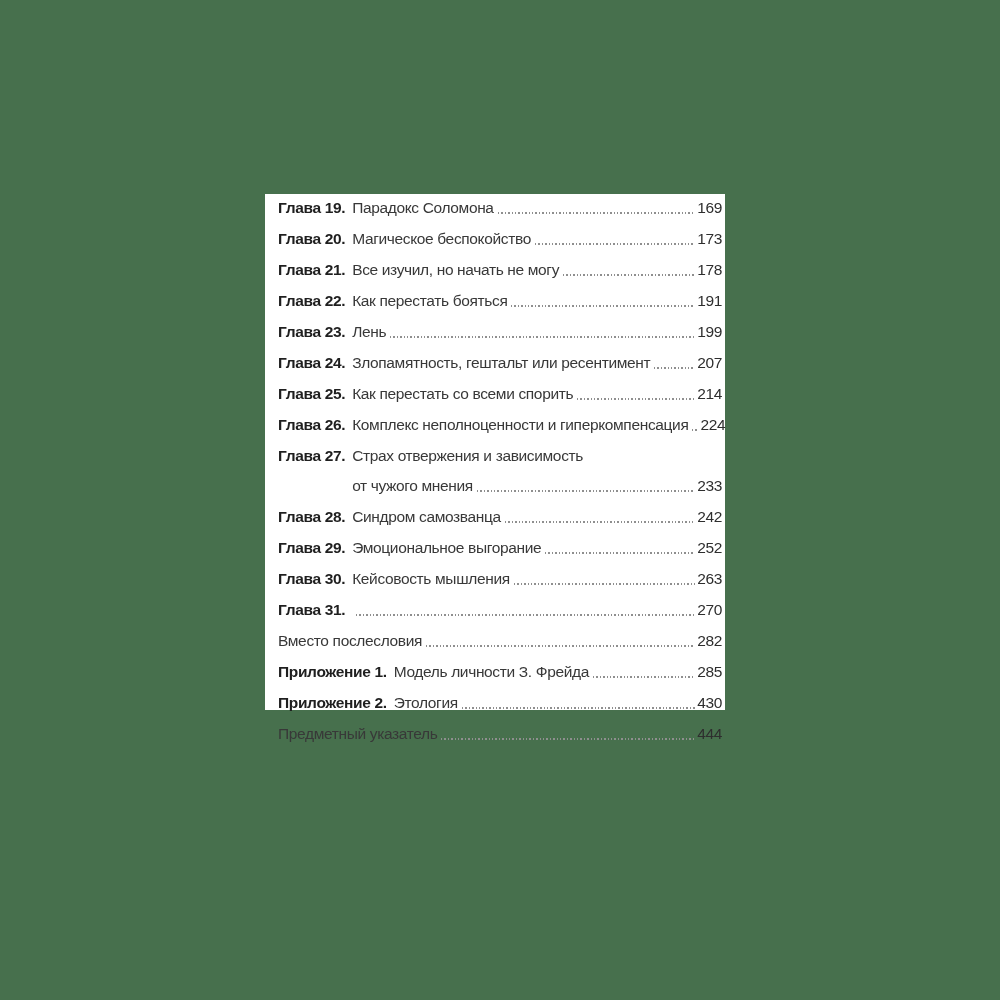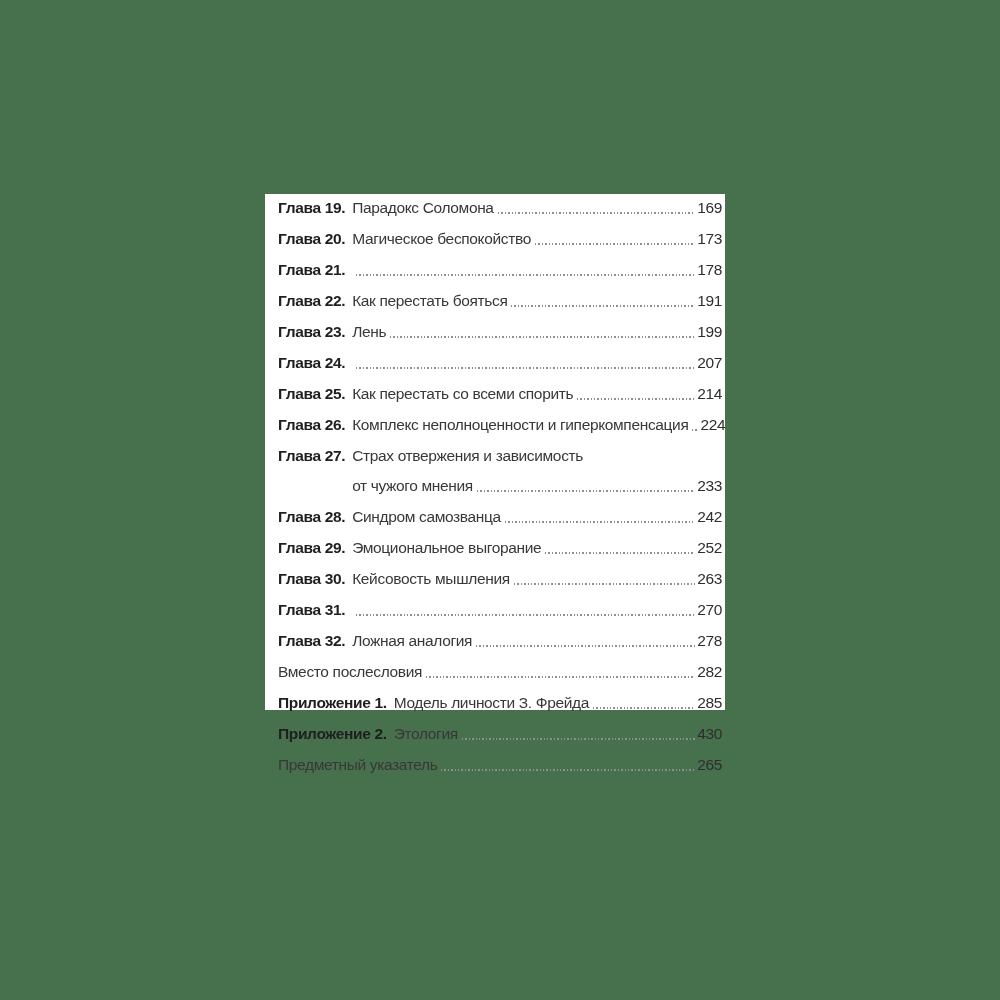--- a/index.html
+++ b/index.html
@@ -75,37 +75,39 @@
         <span class="num">169</span>
       </div>
       <div class="row">
         <span class="label">Глава 20.</span>
         <span class="title">Магическое беспокойство</span>
         <span class="leader"></span>
         <span class="num">173</span>
       </div>
       <div class="row">
         <span class="label">Глава 21.</span>
+        <span class="title">Все изучил, но начать не могу</span>
         <span class="leader"></span>
         <span class="num">178</span>
       </div>
       <div class="row">
         <span class="label">Глава 22.</span>
         <span class="title">Как перестать бояться</span>
         <span class="leader"></span>
         <span class="num">191</span>
       </div>
       <div class="row">
         <span class="label">Глава 23.</span>
         <span class="title">Лень</span>
         <span class="leader"></span>
         <span class="num">199</span>
       </div>
       <div class="row">
         <span class="label">Глава 24.</span>
+        <span class="title">Злопамятность, гештальт или ресентимент</span>
         <span class="leader"></span>
         <span class="num">207</span>
       </div>
       <div class="row">
         <span class="label">Глава 25.</span>
         <span class="title">Как перестать со всеми спорить</span>
         <span class="leader"></span>
         <span class="num">214</span>
       </div>
       <div class="row">
@@ -142,41 +144,35 @@
         <span class="title">Кейсовость мышления</span>
         <span class="leader"></span>
         <span class="num">263</span>
       </div>
       <div class="row">
         <span class="label">Глава 31.</span>
         <span class="leader"></span>
         <span class="num">270</span>
       </div>
       <div class="row">
-        <span class="label">Глава 32.</span>
-        <span class="title">Ложная аналогия</span>
-        <span class="leader"></span>
-        <span class="num">278</span>
-      </div>
-      <div class="row">
         <span class="title">Вместо послесловия</span>
         <span class="leader"></span>
         <span class="num">282</span>
       </div>
       <div class="row">
         <span class="label">Приложение 1.</span>
         <span class="title">Модель личности З. Фрейда</span>
         <span class="leader"></span>
         <span class="num">285</span>
       </div>
       <div class="row">
         <span class="label">Приложение 2.</span>
         <span class="title">Этология</span>
         <span class="leader"></span>
         <span class="num">430</span>
       </div>
       <div class="row gap-before">
         <span class="title">Предметный указатель</span>
         <span class="leader"></span>
-        <span class="num">265</span>
+        <span class="num">444</span>
       </div>
     </div>
 </div>
 
 </body></html>

